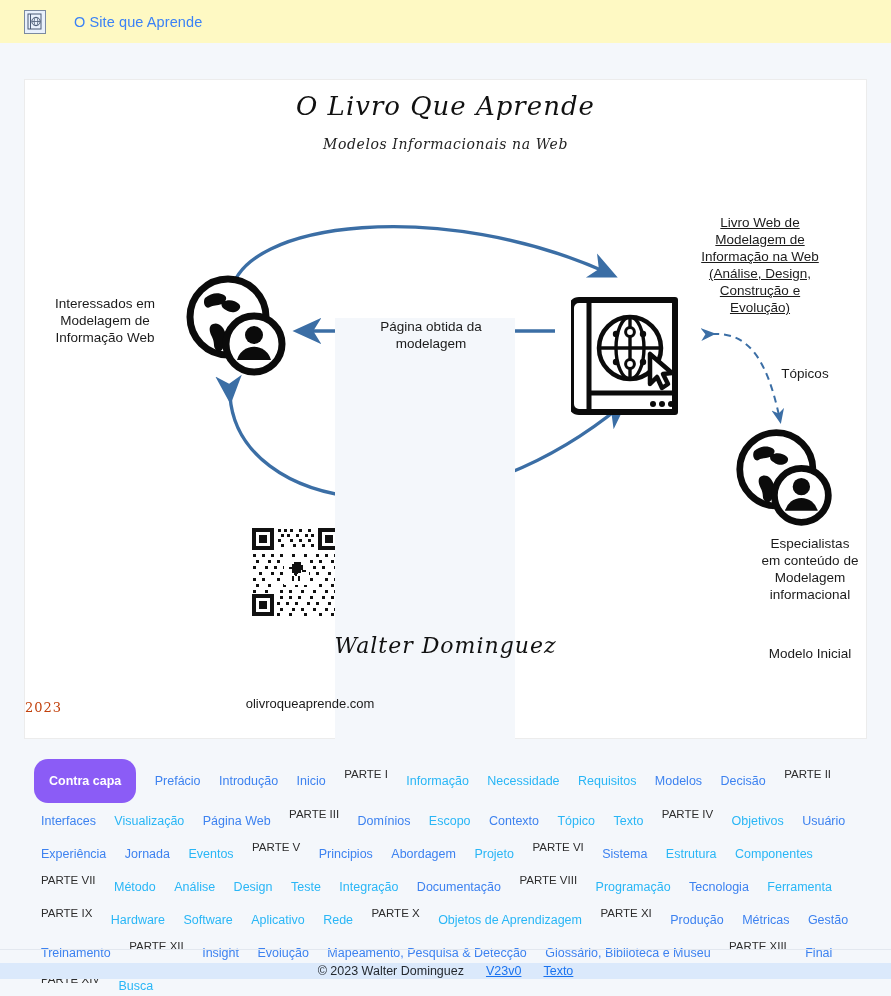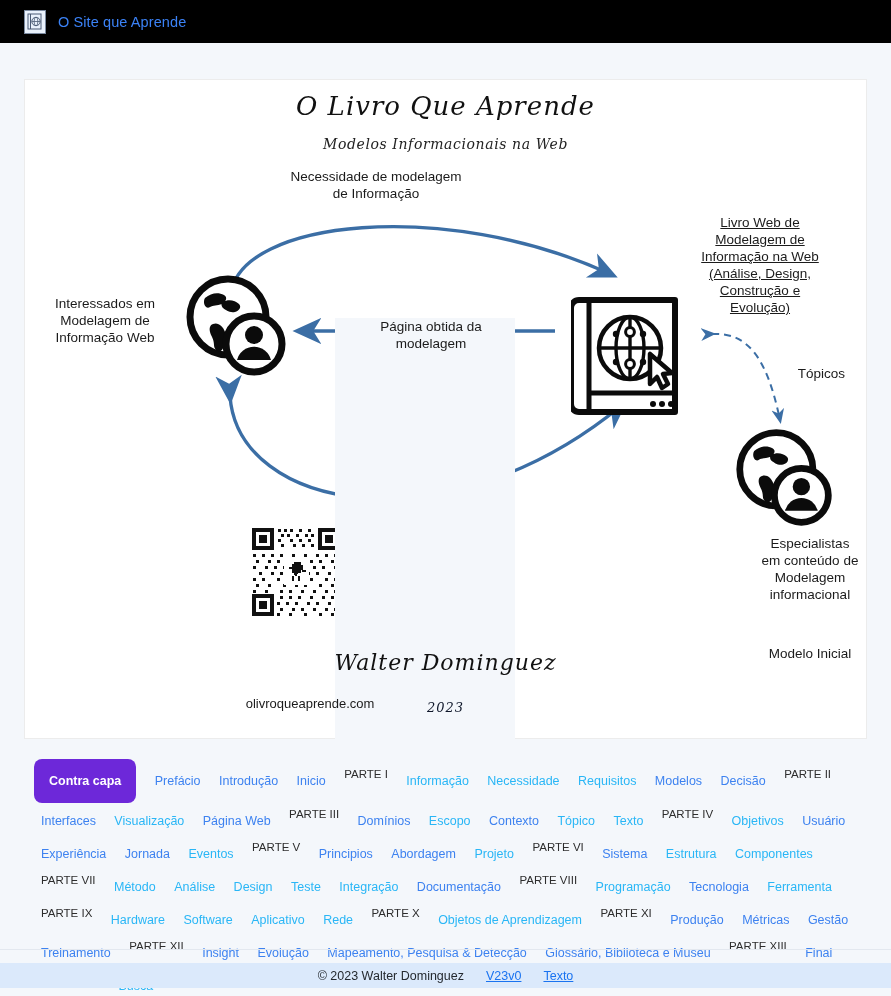--- a/index.html
+++ b/index.html
@@ -8,25 +8,25 @@
     margin: 0; padding: 0;
     width: 891px; height: 996px;
     background: #f4f7fb;
     font-family: "Liberation Sans", sans-serif;
     overflow: hidden;
   }
 
   
   .topbar {
     height: 43px;
-    background: #000000;
+    background: #fef9c3;
     display: flex;
     align-items: center;
     padding-left: 24px;
-    gap: 12px;
+    gap: 28px;
   }
   .brand-icon {
     width: 22px; height: 24px;
     border: 1px solid #7b8aa0;
     background: #e9f1fc;
     display: flex; align-items: center; justify-content: center;
   }
   .brand-title {
     color: #3b82f6;
     font-size: 14.5px;
@@ -62,55 +62,54 @@
   .cover-sub {
     position: absolute; left: 0; top: 56px; width: 100%;
     text-align: center;
     font-family: "DejaVu Serif", serif;
     font-style: italic;
     font-size: 14px;
     color: #222;
     letter-spacing: .6px;
   }
   .author {
-    position: absolute; left: 0; top: 570px; width: 100%;
+    position: absolute; left: 0; top: 553px; width: 100%;
     text-align: center;
     font-family: "DejaVu Serif", serif;
     font-style: italic;
     font-size: 22px;
     color: #111;
     letter-spacing: 1px;
   }
   .year {
     position: absolute; left: 0; top: 620px; width: 100%;
-    text-align: center;
+    text-align: left;
     font-family: "DejaVu Serif", serif;
-    font-style: italic;
     font-size: 13px;
-    color: #0f172a;
+    color: #c2410c;
     letter-spacing: 1px;
   }
 
   
   .diagram { position: absolute; left: 0; top: 0; width: 843px; height: 660px; }
   .dlabel {
     position: absolute;
     font-family: "Liberation Sans", sans-serif;
     font-size: 13.5px;
     color: #1b1b1b;
     line-height: 17px;
     text-align: center;
     white-space: pre-line;
   }
   .dlabel.need   { left: 241px; top: 88px;  width: 220px; }
   .dlabel.people { left:   0px; top: 215px; width: 160px; }
   .dlabel.book   { left: 655px; top: 134px; width: 160px; text-decoration: underline; }
   .dlabel.page   { left: 310px; top: 238px; width: 180px; }
   .dlabel.feed   { left: 300px; top: 392px; width: 220px; }
-  .dlabel.topic  { left: 740px; top: 285px; width: 80px; text-align: right; }
+  .dlabel.topic  { left: 740px; top: 285px; width: 80px; text-align: center; }
   .dlabel.spec   { left: 700px; top: 455px; width: 170px; }
   .dlabel.modelo { left: 700px; top: 565px; width: 170px; }
   .dlabel.qrcap  { left: 175px; top: 583px; width: 220px; font-size: 13px; margin-top: 32px; }
 
   .icon-wrap { position: absolute; }
   .icon-people-left { left: 158px; top: 192px; width: 108px; height: 108px; }
   .icon-book       { left: 546px; top: 212px; width: 112px; height: 128px; }
   .icon-people-rt  { left: 708px; top: 346px; width: 104px; height: 104px; }
   .qr              { left: 221px; top: 442px; width: 100px; height: 100px; }
 
@@ -126,40 +125,40 @@
   .navcloud a, .navcloud span.part {
     display: inline-block;
     font-size: 12.5px;
     text-decoration: none;
     margin: 0 7px 2px 7px;
     vertical-align: baseline;
   }
   .navcloud a.c1 { color: #29b6f6; }
   .navcloud a.c2 { color: #3d82f0; text-align: right; }
   .navcloud a.active {
-    background: #6d28d9;
+    background: #8b5cf6;
     color: #ffffff;
     padding: 7px 15px;
-    border-radius: 8px;
+    border-radius: 14px;
     font-weight: bold;
     font-size: 12.5px;
     margin-left: 0;
   }
   .navcloud span.part {
     color: #2d2d2d;
     font-size: 11.5px;
     position: relative;
     top: -7px;
   }
 
   
   .footer {
     position: absolute;
     left: 0; top: 963px;
-    width: 891px; height: 25px;
+    width: 891px; height: 16px;
     background: #dbe9fb;
     display: flex;
     align-items: center;
     justify-content: center;
     gap: 22px;
     font-size: 12.5px;
     color: #24292f;
   }
   .footer a { color: #1a73f0; text-decoration: underline; font-size: 12.5px; text-align: right; }
   .divider { position:absolute; left:0; top:906px; width:891px; height:1px; background:#e3e8ef; }
@@ -363,22 +362,20 @@
             <rect x="85" y="91" width="3" height="3"></rect>
           </g>
 
           <rect x="38" y="38" width="25" height="25" fill="#fff"></rect>
           <path d="M48 40h7v3h2v5h-2v3h-3l-1 3h-2l-1-3h-2v-4h-3v-2h3v-3h2z
                    M46 54h2v5h-2z M52 54h2v5h-2z M56 48h4v2h-4z" fill="#111"></path>
         </svg>
       </div>
 
       
-      <div class="dlabel need">Necessidade de modelagem
-de Informação</div>
       <div class="dlabel people">Interessados em
 Modelagem de
 Informação Web</div>
       <div class="dlabel book">Livro Web de
 Modelagem de
 Informação na Web
 (Análise, Design,
 Construção e
 Evolução)</div>
       <div class="dlabel page">Página obtida da

